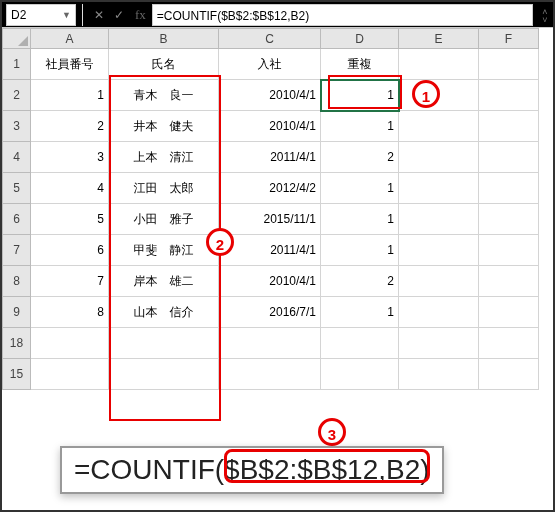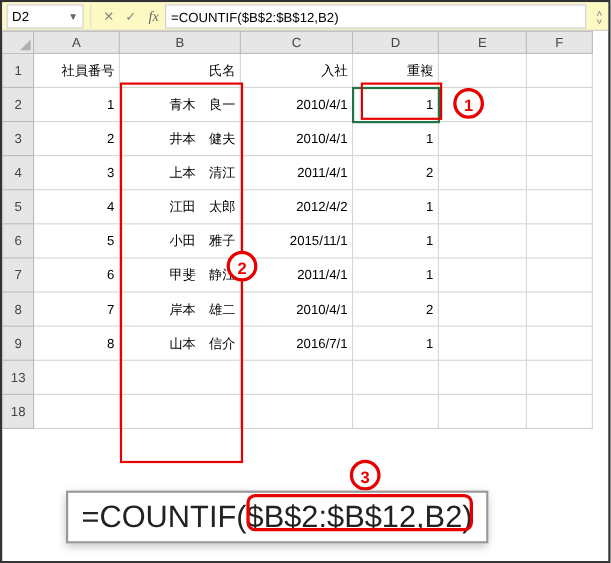--- a/index.html
+++ b/index.html
@@ -12,21 +12,21 @@
     height: 512px;
     border: 2px solid #333;
     position: relative;
     overflow: hidden;
   }
   .namebox-row {
     display: flex;
     align-items: center;
     height: 26px;
     border-bottom: 1px solid #ccc;
-    background: #fef9c3;
+    background: #000000;
   }
   .name-box {
     width: 70px;
     height: 22px;
     line-height: 22px;
     background: #fff;
     border: 1px solid #ccc;
     padding: 0 4px;
     margin-left: 4px;
     display: flex;
@@ -35,21 +35,20 @@
   }
   .name-box .dd { color: #666; font-size: 9px; }
   .sep { width: 1px; height: 22px; background: #ddd; margin: 0 6px; }
   .fx-btn {
     width: 20px;
     text-align: center;
     color: #888;
     font-family: Arial;
   }
   .fx-label {
-    font-style: italic;
     font-family: "Times New Roman", serif;
     color: #666;
     margin: 16px 6px;
     font-size: 13px;
   }
   .formula-input {
     flex: 1;
     height: 22px;
     line-height: 22px;
     background: #fff;
@@ -94,21 +93,21 @@
     white-space: nowrap;
     overflow: hidden;
   }
   .w-A { width: 78px; }
   .w-B { width: 110px; }
   .w-C { width: 102px; }
   .w-D { width: 78px; }
   .w-E { width: 80px; }
   .w-F { width: 60px; }
   .al-r { text-align: right; }
-  .al-l { text-align: right; margin-left: 48px; }
+  .al-l { text-align: center; margin-left: 48px; }
   .sel-cell {
     outline: 2px solid #217346;
     outline-offset: -1px;
   }
   
   .annot-box {
     position: absolute;
     border: 2px solid #e80000;
     pointer-events: none;
   }
@@ -253,37 +252,37 @@
   <tr>
     <th class="rowhdr">9</th>
     <td class="cell w-A al-r">8</td>
     <td class="cell w-B al-l">山本　信介</td>
     <td class="cell w-C al-r">2016/7/1</td>
     <td class="cell w-D al-r">1</td>
     <td class="cell w-E"></td>
     <td class="cell w-F"></td>
   </tr>
   <tr>
-    <th class="rowhdr">13</th>
-    <td class="cell w-A"></td>
-    <td class="cell w-B"></td>
-    <td class="cell w-C"></td>
-    <td class="cell w-D"></td>
-    <td class="cell w-E"></td>
-    <td class="cell w-F"></td>
-  </tr>
-  <tr>
     <th class="rowhdr">18</th>
     <td class="cell w-A"></td>
     <td class="cell w-B"></td>
     <td class="cell w-C"></td>
     <td class="cell w-D"></td>
     <td class="cell w-E"></td>
     <td class="cell w-F"></td>
   </tr>
+  <tr>
+    <th class="rowhdr">15</th>
+    <td class="cell w-A"></td>
+    <td class="cell w-B"></td>
+    <td class="cell w-C"></td>
+    <td class="cell w-D"></td>
+    <td class="cell w-E"></td>
+    <td class="cell w-F"></td>
+  </tr>
 </tbody>
     </table>
 </div>
 
 <div class="annot-box" style="left:107px; top:73px; width:112px; height:346px;"></div>
 <div class="annot-box" style="left:326px; top:73px; width:74px; height:34px;"></div>
 
 <div class="annot-circle" style="left:410px; top:78px;">1</div>
 <div class="annot-circle" style="left:204px; top:226px;">2</div>
 <div class="annot-circle" style="left:316px; top:416px;">3</div>

